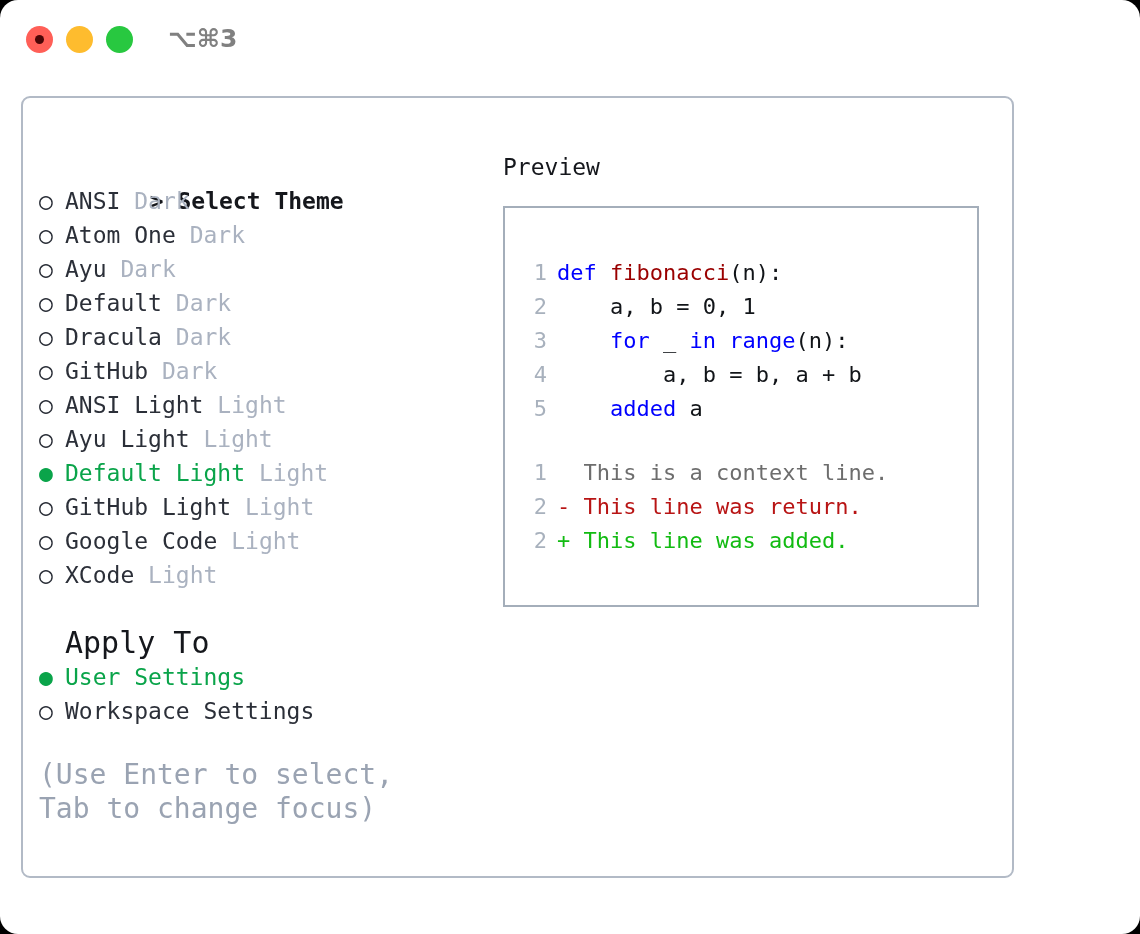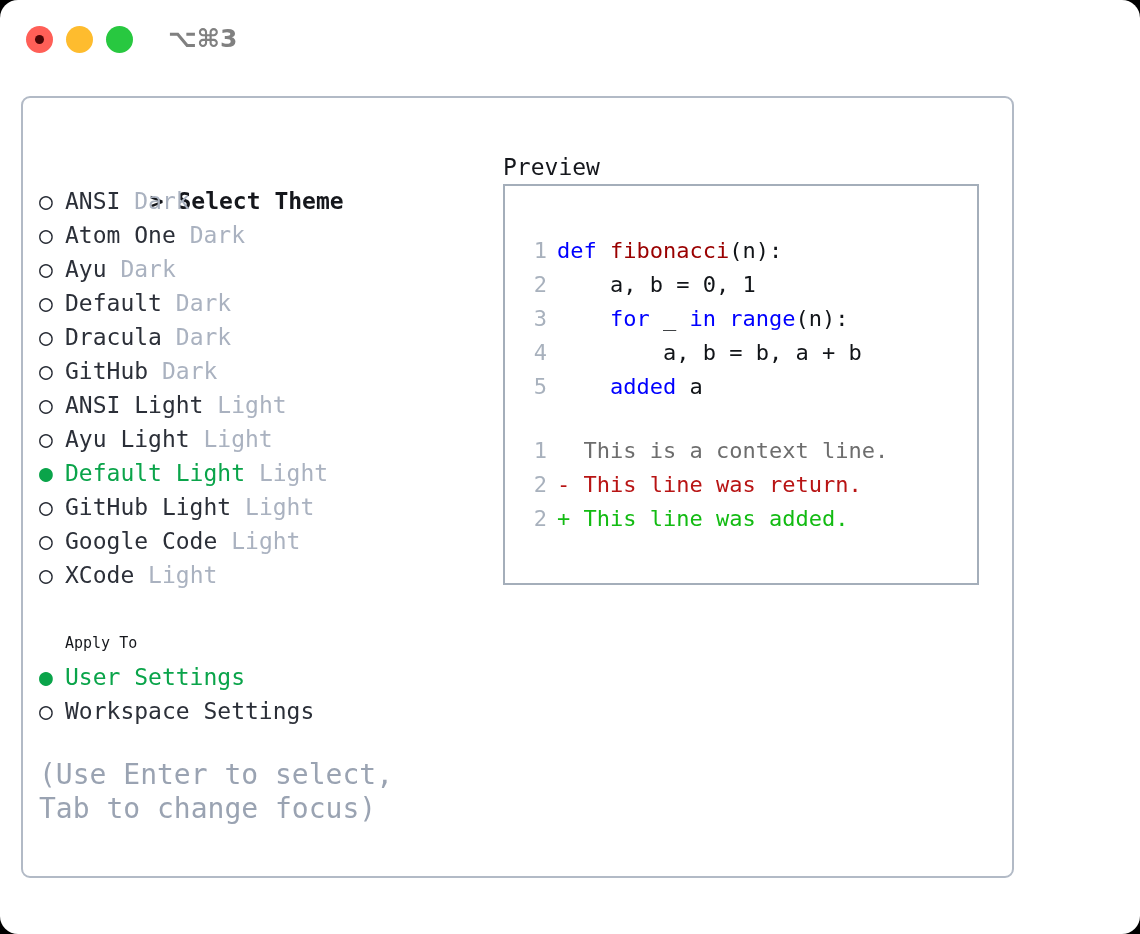--- a/index.html
+++ b/index.html
@@ -101,21 +101,21 @@
   .marker.sel { color: #0aa44a; }
   .row.selected .item-name { color: #0aa44a; }
   .cat {
     color: #aab2c0;
   }
   .spacer-row { height: 34px; }
 
   .section-label {
     height: 34px;
     line-height: 34px;
-    font-size: 15px;
+    font-size: 30px;
     color: #15171c;
     padding-left: 26px;
     white-space: pre;
   }
 
   #hint {
     margin-top: 30px;
     font-size: 28px;
     line-height: 34px;
     color: #9aa3b2;
@@ -131,20 +131,21 @@
     width: 490px;
   }
   #preview-title {
     font-size: 23px;
     font-weight: normal;
     color: #15171c;
     height: 34px;
     line-height: 34px;
   }
   #preview-box {
+    margin-top: 22px;
     width: 476px;
     height: 401px;
     border: 2px solid #a4aeba;
     box-sizing: border-box;
     background: #ffffff;
     position: relative;
   }
   #code-area {
     position: absolute;
     left: 18px;

